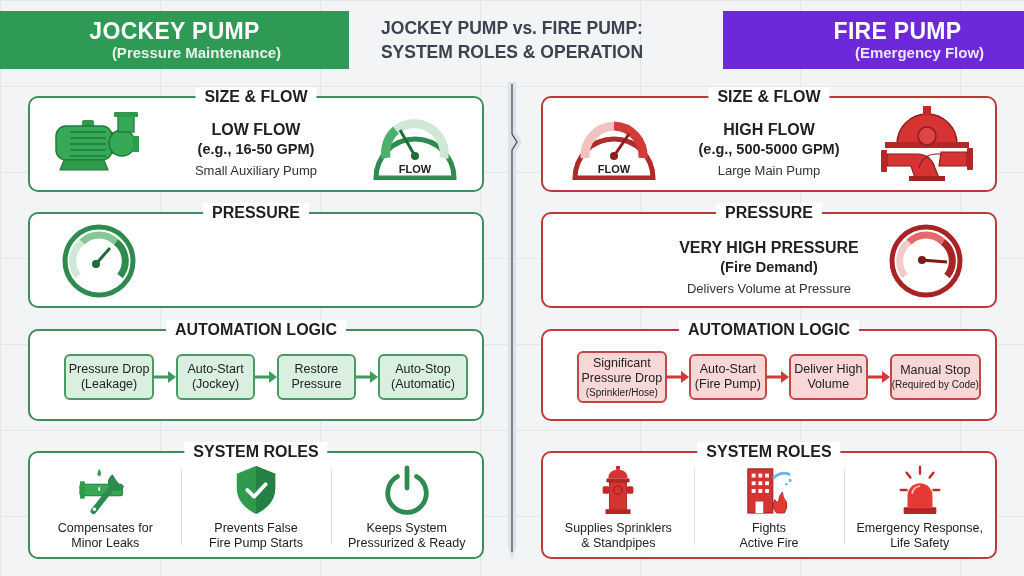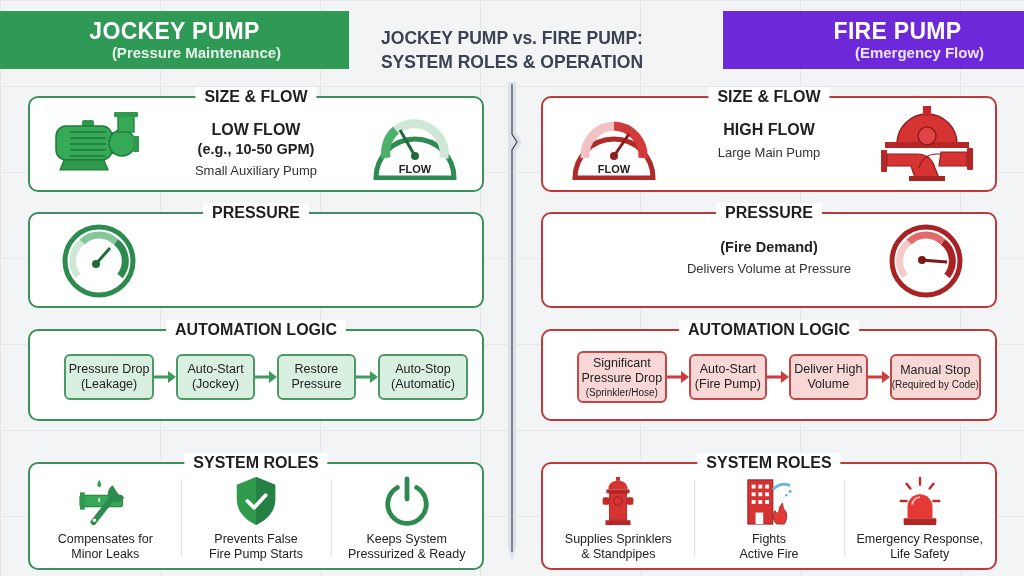--- a/index.html
+++ b/index.html
@@ -18,21 +18,21 @@
     position: absolute; top: 11px; height: 58px;
     color: #fff; text-align: center;
     display: flex; flex-direction: column; justify-content: center;
   }
   .header-bar.green { left: 0; width: 349px; background: #2e9a55; }
   .header-bar.red { left: 675px; width: 349px; background: #6d28d9; margin-left: 48px; }
   .header-bar .h-title { font-size: 23px; font-weight: bold; letter-spacing: 0.3px; line-height: 26px; }
   .header-bar .h-sub { font-size: 15px; font-weight: bold; opacity: 0.88; line-height: 18px; padding-left: 44px; }
   .center-title {
     position: absolute; left: 349px; width: 326px; top: 16px;
-    text-align: center; font-size: 17.5px; font-weight: bold; color: #3b4250; line-height: 24px; margin-top: 10px;
+    text-align: center; font-size: 17.5px; font-weight: bold; color: #3b4250; line-height: 24px;
   }
 
   .divider {
     position: absolute; left: 505px; top: 82px; width: 16px; height: 480px;
   }
 
   .col { position: absolute; top: 84px; width: 456px; }
   .col.left { left: 28px; }
   .col.right { left: 541px; }
 
@@ -43,21 +43,21 @@
   .green .card { border-color: #3a8f5a; }
   .red .card { border-color: #bd3a3a; }
   .card-title {
     position: absolute; top: -11px; left: 50%; transform: translateX(-50%);
     background: #fff; padding: 0 9px; font-size: 16px; font-weight: bold; color: #1f1f1f;
     white-space: nowrap; line-height: 20px;
   }
   .size { top: 12px; height: 96px; }
   .pressure { top: 128px; height: 96px; }
   .auto { top: 245px; height: 92px; }
-  .roles { top: 378px; height: 108px; }
+  .roles { top: 367px; height: 108px; }
 
   .mid-text { position: absolute; left: 0; right: 0; text-align: center; }
   .mid-text .t1 { font-size: 16px; font-weight: bold; color: #222; line-height: 20px; }
   .mid-text .t2 { font-size: 14.5px; font-weight: bold; color: #222; line-height: 18px; }
   .mid-text .t3 { font-size: 13px; color: #333; line-height: 18px; margin-top: 4px; }
 
   .icon-abs { position: absolute; }
 
   .flow-row {
     position: absolute; left: 14px; right: 14px; top: 22px; height: 48px;
@@ -118,21 +118,21 @@
         </g>
       <rect x="60" y="22" width="6" height="22" fill="#2f9a4c"></rect>
       <circle cx="70" cy="33" r="13" fill="#36a957" stroke="#1f7a3a" stroke-width="1.5"></circle>
       <rect x="66" y="4" width="16" height="18" fill="#36a957" stroke="#1f7a3a" stroke-width="1.3"></rect>
       <rect x="62" y="2" width="24" height="5" rx="1" fill="#2f9a4c"></rect>
       <rect x="81" y="26" width="6" height="16" rx="1" fill="#2f9a4c"></rect>
       <path d="M12 50 L52 50 L56 60 L8 60 Z" fill="#2f9a4c" stroke="#1f7a3a" stroke-width="1.2"></path>
     </svg>
     <div class="mid-text" style="top:22px">
       <div class="t1">LOW FLOW</div>
-      <div class="t2">(e.g., 10-50 GPM)</div>
+      <div class="t2">(e.g., 16-50 GPM)</div>
       <div class="t3">Small Auxiliary Pump</div>
     </div>
     <div class="icon-abs" style="left:340px;top:6px;width:90px;height:76px">
       <svg viewBox="0 0 90 76" width="90" height="76">
         <path d="M6 74 A39 39 0 1 1 84 74 Z" fill="#fff" stroke="#2e8b4f" stroke-width="5"></path>
         <path d="M16 54 A30 30 0 0 1 26 26" stroke="#4caf6a" stroke-width="9" fill="none"></path>
         <path d="M26 26 A30 30 0 0 1 74 54" stroke="#cfe8d6" stroke-width="9" fill="none"></path>
         <line x1="45" y1="52" x2="30" y2="26" stroke="#1f6b3a" stroke-width="3"></line>
         <circle cx="45" cy="52" r="4" fill="#1f6b3a"></circle>
         <text x="45" y="69" text-anchor="middle" font-size="11" font-weight="bold" fill="#222" font-family="Liberation Sans, sans-serif">FLOW</text>
@@ -235,39 +235,41 @@
         <path d="M6 74 A39 39 0 1 1 84 74 Z" fill="#fff" stroke="#b02a2a" stroke-width="5"></path>
         <path d="M16 54 A30 30 0 0 1 45 22" stroke="#f2c2c2" stroke-width="9" fill="none"></path>
         <path d="M45 22 A30 30 0 0 1 74 54" stroke="#d33a3a" stroke-width="9" fill="none"></path>
         <line x1="45" y1="52" x2="60" y2="30" stroke="#8f1d1d" stroke-width="3"></line>
         <circle cx="45" cy="52" r="4" fill="#8f1d1d"></circle>
         <text x="45" y="69" text-anchor="middle" font-size="11" font-weight="bold" fill="#222" font-family="Liberation Sans, sans-serif">FLOW</text>
       </svg>
     </div>
     <div class="mid-text" style="top:22px">
       <div class="t1">HIGH FLOW</div>
+      <div class="t2">(e.g., 500-5000 GPM)</div>
       <div class="t3">Large Main Pump</div>
     </div>
     <svg class="icon-abs" style="left:336px;top:6px;width:96px;height:80px" viewBox="0 0 96 80">
       <path d="M18 40 A30 30 0 0 1 78 40 Z" fill="#d63333" stroke="#8f1d1d" stroke-width="1.5"></path>
       <rect x="44" y="2" width="8" height="10" fill="#c62828"></rect>
       <rect x="6" y="38" width="84" height="6" fill="#b52626"></rect>
       <circle cx="48" cy="32" r="9" fill="#e04545" stroke="#8f1d1d" stroke-width="1.5"></circle>
       <path d="M8 50 H38 Q52 50 56 64 L60 74 H36 L32 62 H8 Z" fill="#d63333" stroke="#8f1d1d" stroke-width="1.2"></path>
       <path d="M88 50 H58 Q44 50 40 64" fill="none" stroke="#8f1d1d" stroke-width="1.2"></path>
       <path d="M88 48 H62 L60 62 H88 Z" fill="#d63333" stroke="#8f1d1d" stroke-width="1.2"></path>
       <rect x="2" y="46" width="6" height="22" rx="1" fill="#b52626"></rect>
       <rect x="88" y="44" width="6" height="22" rx="1" fill="#b52626"></rect>
       <rect x="30" y="72" width="36" height="5" fill="#a82323"></rect>
     </svg>
   </div>
 
   <div class="card pressure">
     <div class="card-title">PRESSURE</div>
     <div class="mid-text" style="top:24px">
+      <div class="t1">VERY HIGH PRESSURE</div>
       <div class="t2">(Fire Demand)</div>
       <div class="t3">Delivers Volume at Pressure</div>
     </div>
     <svg class="icon-abs" style="left:346px;top:10px;width:74px;height:74px" viewBox="0 0 74 74">
       <circle cx="37" cy="37" r="34" fill="#fff" stroke="#a82323" stroke-width="5"></circle>
       <path d="M16 52 A24 24 0 0 1 20 18" stroke="#f4caca" stroke-width="7" fill="none"></path>
       <path d="M20 18 A24 24 0 0 1 54 18" stroke="#e36a6a" stroke-width="7" fill="none"></path>
       <path d="M54 18 A24 24 0 0 1 58 52" stroke="#a82323" stroke-width="7" fill="none"></path>
       <line x1="32" y1="36" x2="58" y2="38" stroke="#7a1717" stroke-width="3"></line>
       <circle cx="33" cy="36" r="4" fill="#7a1717"></circle>

